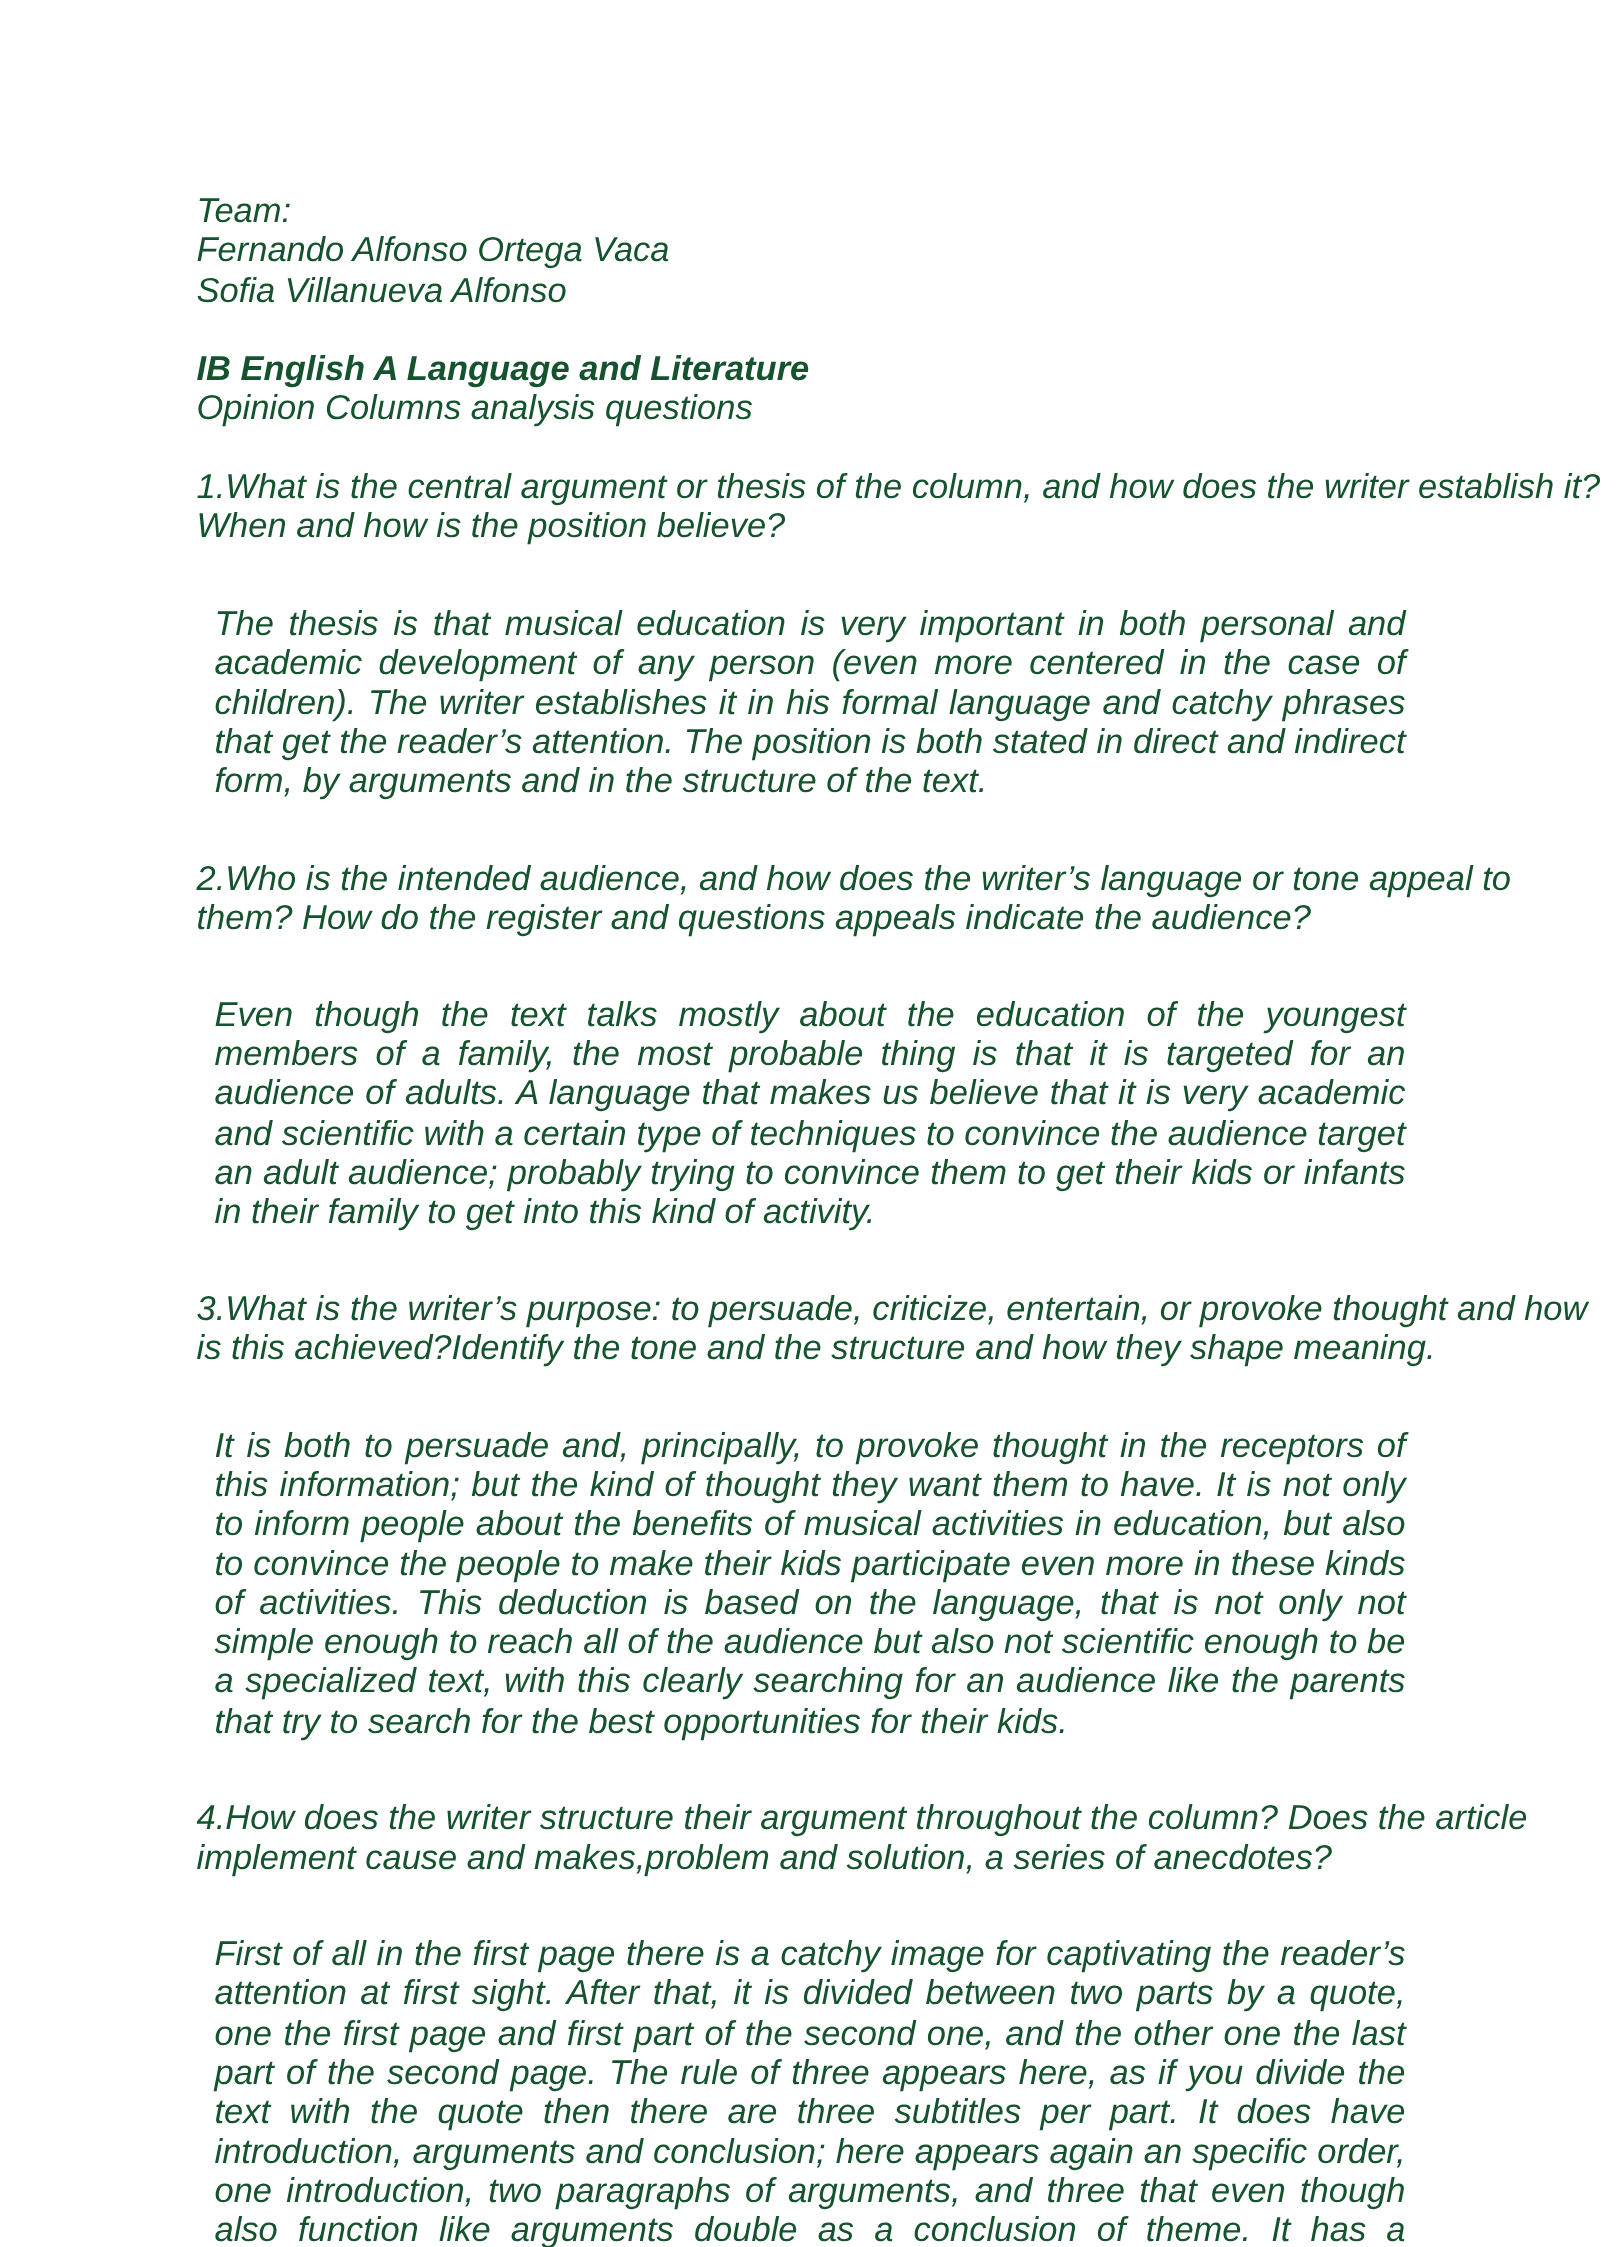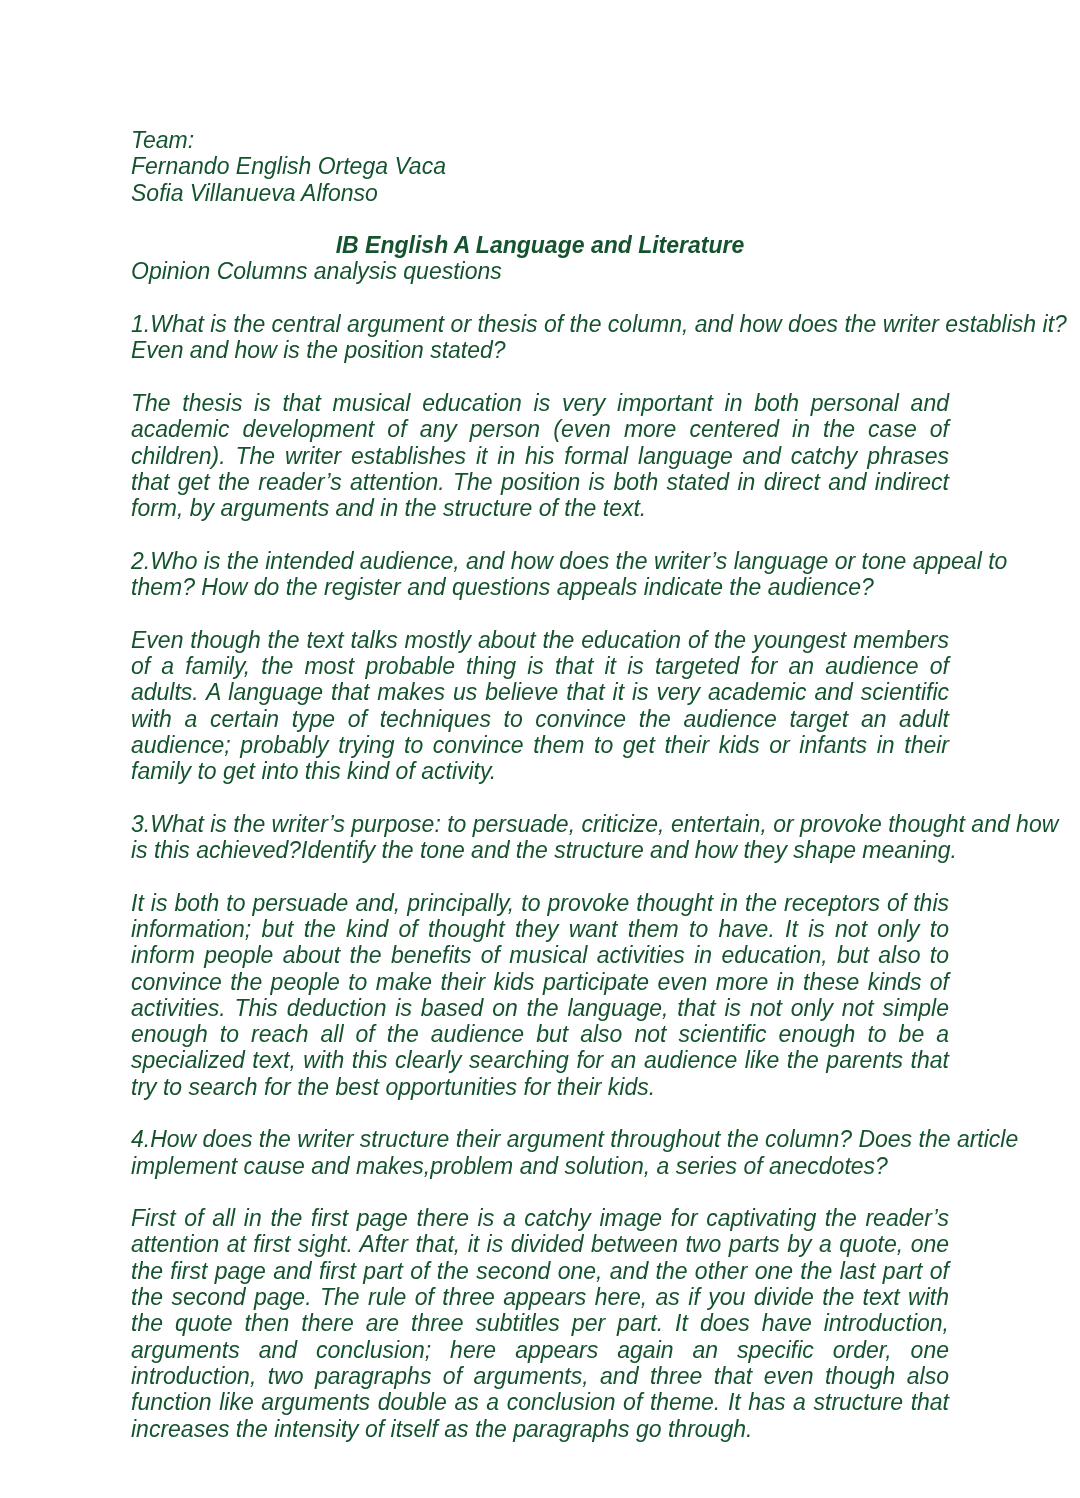--- a/index.html
+++ b/index.html
@@ -19,44 +19,44 @@
       top: 127px;
       width: 818px;
       font-family: "Liberation Sans", sans-serif;
       font-size: 23px;
       line-height: 26.3px;
       color: #14532d;
       font-style: italic;
     }
     .line { display: block; white-space: nowrap; }
     .gap { height: 26.3px; }
-    .bold { font-weight: bold; text-align: center; }
+    .bold { font-weight: bold; }
     .answer { text-align: justify; }
-    p { margin: 0; }
+    p { margin: 12px; }
   </style>
 </head>
 <body>
 
 <div class="page">
   <div>
     <span class="line">Team:</span>
-    <span class="line">Fernando English Ortega Vaca</span>
+    <span class="line">Fernando Alfonso Ortega Vaca</span>
     <span class="line">Sofia Villanueva Alfonso</span>
   </div>
   <div class="gap"></div>
   <div>
     <span class="line bold">IB English A Language and Literature</span>
     <span class="line">Opinion Columns analysis questions</span>
   </div>
 
   <div class="gap"></div>
   <div>
     <div>
       <span class="line">1.What is the central argument or thesis of the column, and how does the writer establish it?</span>
-      <span class="line">Even and how is the position stated?</span>
+      <span class="line">When and how is the position believe?</span>
     </div>
     <div class="gap"></div>
     <p class="answer">The thesis is that musical education is very important in both personal and academic development of any person (even more centered in the case of children). The writer establishes it in his formal language and catchy phrases that get the reader’s attention. The position is both stated in direct and indirect form, by arguments and in the structure of the text.</p>
   </div>
 
   <div class="gap"></div>
   <div>
     <div>
       <span class="line">2.Who is the intended audience, and how does the writer’s language or tone appeal to</span>
       <span class="line">them? How do the register and questions appeals indicate the audience?</span>

